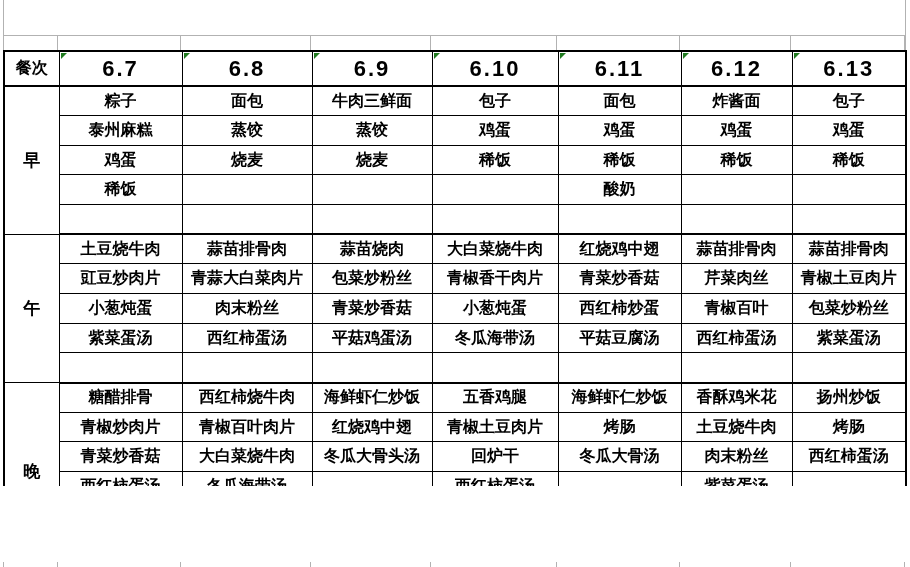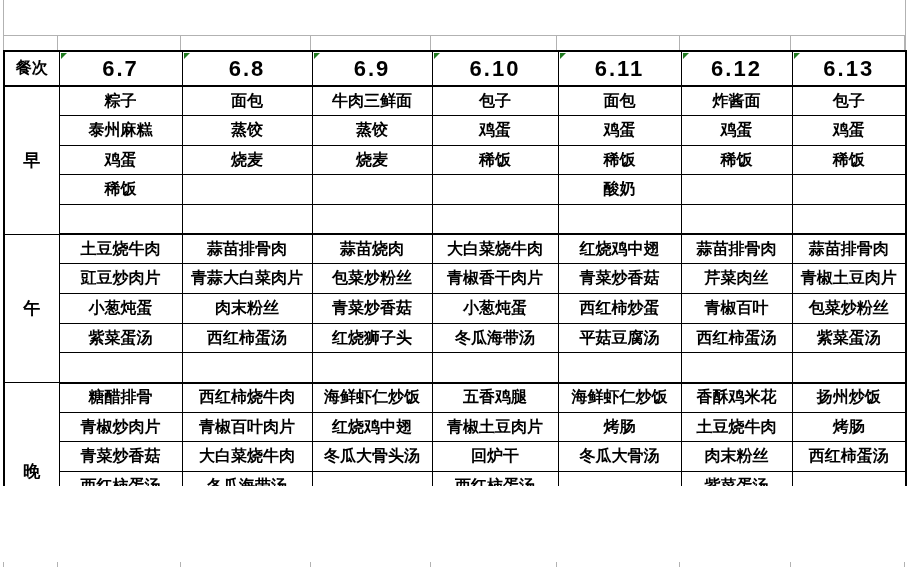--- a/index.html
+++ b/index.html
@@ -159,21 +159,21 @@
             <td>肉末粉丝</td>
             <td>青菜炒香菇</td>
             <td>小葱炖蛋</td>
             <td>西红柿炒蛋</td>
             <td>青椒百叶</td>
             <td>包菜炒粉丝</td>
           </tr>
           <tr>
             <td>紫菜蛋汤</td>
             <td>西红柿蛋汤</td>
-            <td>红烧狮子头</td>
+            <td>平菇鸡蛋汤</td>
             <td>冬瓜海带汤</td>
             <td>平菇豆腐汤</td>
             <td>西红柿蛋汤</td>
             <td>紫菜蛋汤</td>
           </tr>
           <tr class="section-end">
             <td></td>
             <td></td>
             <td></td>
             <td></td>

